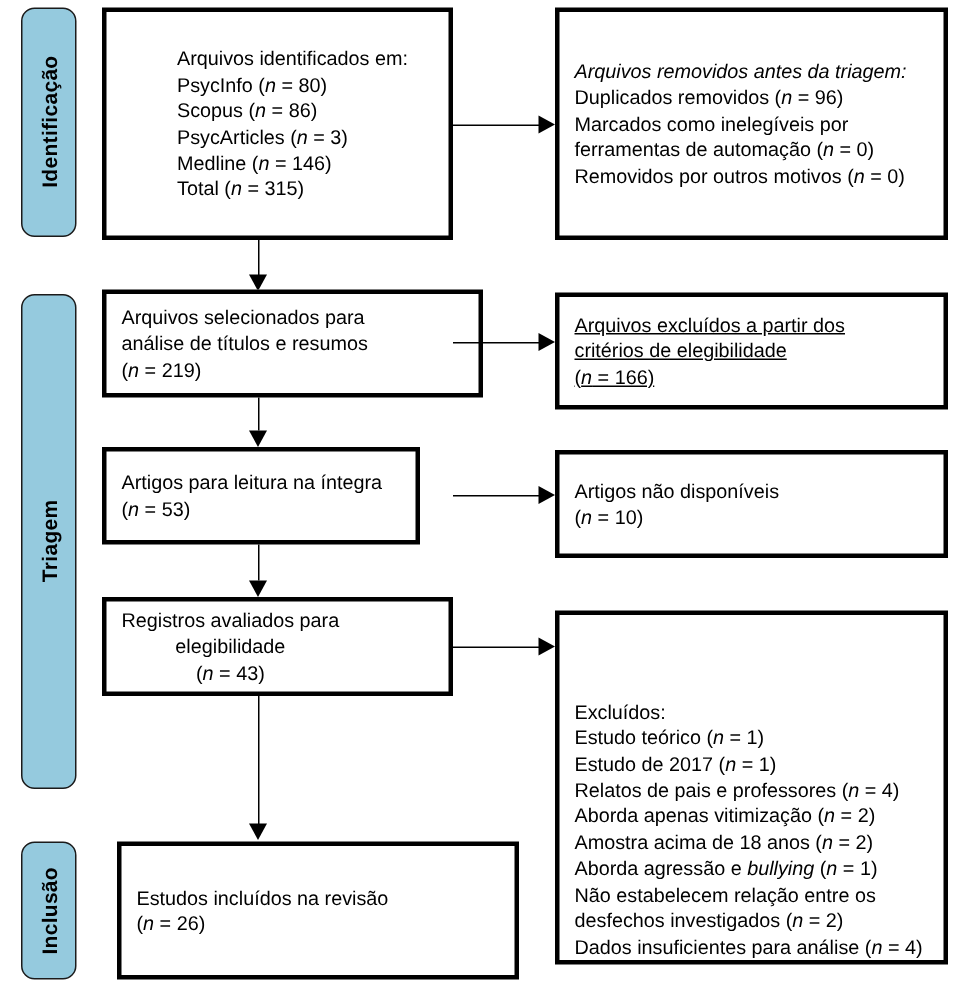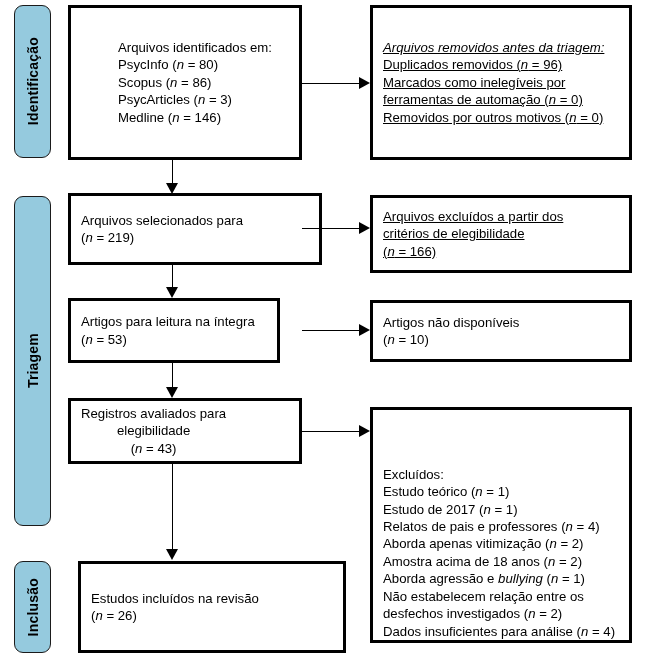--- a/index.html
+++ b/index.html
@@ -97,42 +97,44 @@
     <span class="stage-text">Inclusão</span>
   </div>
 
   <div class="box" style="left:68px; top:5px; width:234px; height:155px;padding-left:37px;">
     <div class="box-text">
       <span class="ln">Arquivos identificados em:</span>
       <span class="ln">PsycInfo (<span class="it">n</span> = 80)</span>
       <span class="ln">Scopus (<span class="it">n</span> = 86)</span>
       <span class="ln">PsycArticles (<span class="it">n</span> = 3)</span>
       <span class="ln">Medline (<span class="it">n</span> = 146)</span>
-    </div>
-  </div>
-
-  <div class="box" style="left:370px; top:5px; width:262px; height:155px;text-decoration:underline;">
+      <span class="ln">Total (<span class="it">n</span> = 315)</span>
+    </div>
+  </div>
+
+  <div class="box" style="left:370px; top:5px; width:262px; height:155px;">
     <div class="box-text">
       <span class="ln it">Arquivos removidos antes da triagem:</span>
       <span class="ln">Duplicados removidos (<span class="it">n</span> = 96)</span>
       <span class="ln">Marcados como inelegíveis por</span>
       <span class="ln">ferramentas de automação (<span class="it">n</span> = 0)</span>
       <span class="ln">Removidos por outros motivos (<span class="it">n</span> = 0)</span>
     </div>
   </div>
 
   <div class="h-line" style="left:302px; top:83px; width:58px;"></div>
   <div class="arrow-right" style="left:359px; top:77px;"></div>
 
   <div class="v-line" style="left:172px; top:160px; height:24px;"></div>
   <div class="arrow-down" style="left:166px; top:183px;"></div>
 
   <div class="box" style="left:68px; top:193px; width:254px; height:72px;">
     <div class="box-text">
       <span class="ln">Arquivos selecionados para</span>
+      <span class="ln">análise de títulos e resumos</span>
       <span class="ln">(<span class="it">n</span> = 219)</span>
     </div>
   </div>
 
   <div class="box" style="left:370px; top:195px; width:262px; height:78px;text-decoration:underline;">
     <div class="box-text">
       <span class="ln">Arquivos excluídos a partir dos</span>
       <span class="ln">critérios de elegibilidade</span>
       <span class="ln">(<span class="it">n</span> = 166)</span>
     </div>
@@ -144,21 +146,21 @@
   <div class="v-line" style="left:172px; top:265px; height:22px;"></div>
   <div class="arrow-down" style="left:166px; top:287px;"></div>
 
   <div class="box" style="left:68px; top:298px; width:212px; height:65px;">
     <div class="box-text">
       <span class="ln">Artigos para leitura na íntegra</span>
       <span class="ln">(<span class="it">n</span> = 53)</span>
     </div>
   </div>
 
-  <div class="box" style="left:370px; top:300px; width:262px; height:62px;">
+  <div class="box" style="left:370px; top:300px; width:262px; height:72px;">
     <div class="box-text">
       <span class="ln">Artigos não disponíveis</span>
       <span class="ln">(<span class="it">n</span> = 10)</span>
     </div>
   </div>
 
   <div class="h-line" style="left:302px; top:330px; width:58px;"></div>
   <div class="arrow-right" style="left:359px; top:324px;"></div>
 
   <div class="v-line" style="left:172px; top:363px; height:24px;"></div>

